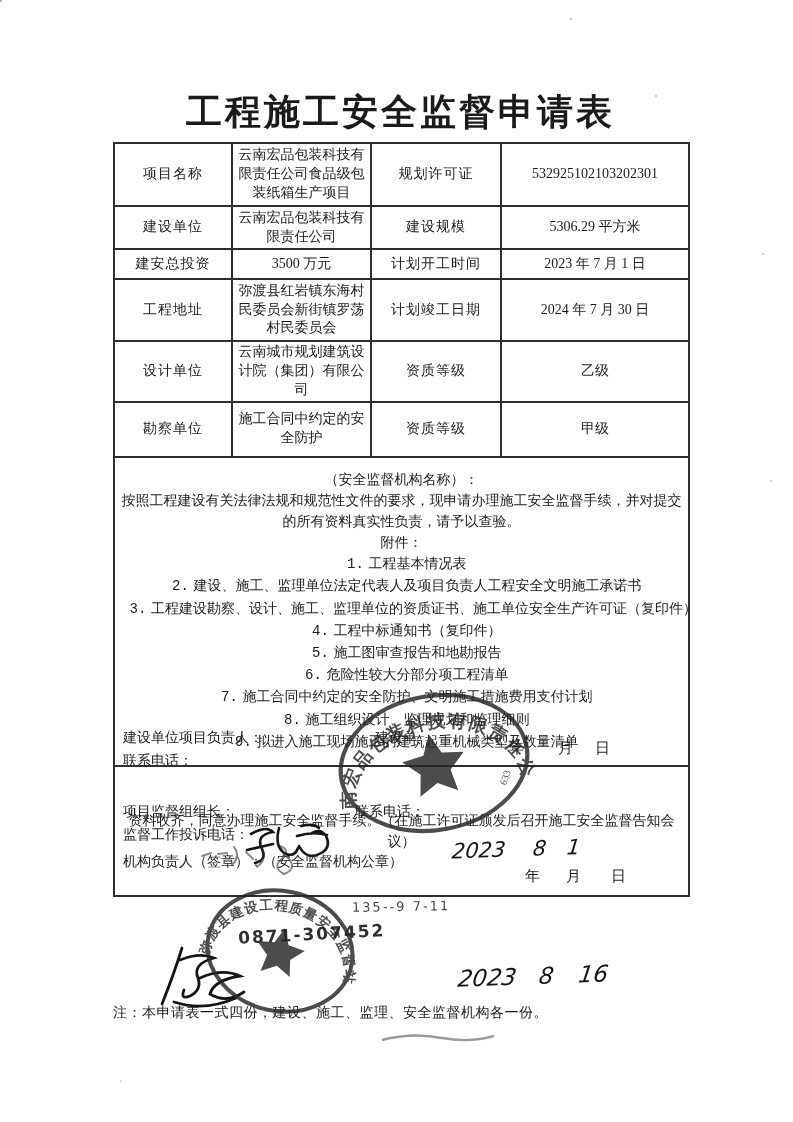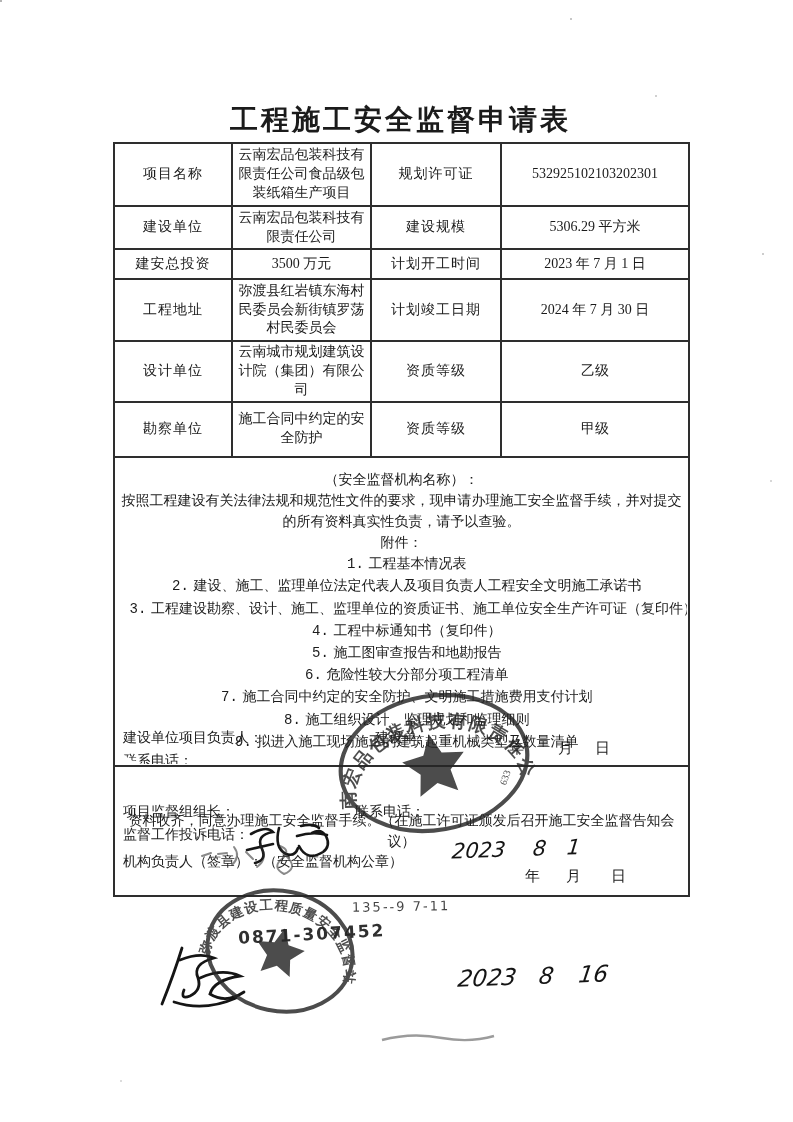--- a/index.html
+++ b/index.html
@@ -9,40 +9,40 @@
     margin:0 auto;
     background:#ffffff;
     font-family:"Liberation Serif","DejaVu Serif",serif;
     color:#1b1b1b;
     overflow:hidden;
   }
   
   .speckles{position:absolute;left:0;top:0;width:2px;height:2px;background:#9a9a9a;border-radius:50%;
     box-shadow:570px 18px 0 #b5b5b5, 655px 95px 0 #c0c0c0, 762px 253px 0 #bdbdbd, 770px 480px 0 #cacaca, 120px 1080px 0 #d0d0d0;}
   .doc-title{
-    position:absolute;left:113px;top:101px;width:575px;
-    text-align:center;font-size:28px;font-weight:bold;letter-spacing:3px;
+    position:absolute;left:113px;top:88px;width:575px;
+    text-align:center;font-size:36px;font-weight:bold;letter-spacing:3px;
   }
   table.form{
     position:absolute;left:113px;top:142px;
     border-collapse:collapse;table-layout:fixed;width:575px;
   }
   table.form td{
     border:2px solid #2e2e2e;
     font-size:14px;line-height:1.35;
     text-align:center;vertical-align:middle;
     padding:1px 4px;overflow:hidden;
   }
   td.lbl{letter-spacing:1px;}
   td.val-right{text-align:right;padding-right:10px;margin-top:36px;}
   td.fullrow{
     text-align:left;font-size:14.5px;line-height:24px;padding:2px 7px;letter-spacing:0.3px;
   }
   td.block{
-    text-align:left;vertical-align:top;font-size:14.5px;padding:3px 8px 2px 8px;border-radius:32px;
+    text-align:left;vertical-align:top;font-size:14.5px;padding:3px 8px 2px 8px;
   }
   .decl-cell{position:relative;height:305px;}
   .decl-line{line-height:21px;}
   .attach-list{margin:0;padding:0 0 0 6px;list-style:none;counter-reset:att;}
   .attach-list li{line-height:22.2px;counter-increment:att;white-space:nowrap;font-family:Liberation Mono, monospace;}
   .attach-list li::before{content:counter(att) ".";display:inline-block;width:26px;}
   .signer-line{position:absolute;left:8px;top:271px;white-space:nowrap;}
   .signer-gap{display:inline-block;width:112px;}
   .phone-line{position:absolute;left:8px;top:294px;}
   .appr-cell{position:relative;height:126px;}
@@ -168,20 +168,21 @@
         </div>
         <div class="appr-head">机构负责人（签章）：（安全监督机构公章）</div>
         <div class="date-skeleton ds2">
           <span class="y">年</span><span class="m">月</span><span>日</span>
         </div>
       </td>
     </tr>
   </tbody>
     </table>
 
+  <div class="note-line">注：本申请表一式四份，建设、施工、监理、安全监督机构各一份。</div>
 
   <div class="overlay hw hw-date1">
     <span class="d">2023</span><span style="display:inline-block;width:28px"></span><span class="d">8</span><span style="display:inline-block;width:20px"></span><span class="d">1</span>
   </div>
   <div class="overlay hw hw-date2">
     <span class="d">2023</span><span style="display:inline-block;width:22px"></span><span class="d">8</span><span style="display:inline-block;width:26px"></span><span class="d">16</span>
   </div>
 
   <div class="overlay hw hw-phone2">135--9 7-11</div>
   <div class="overlay hw hw-phone3">0871-307452</div>

